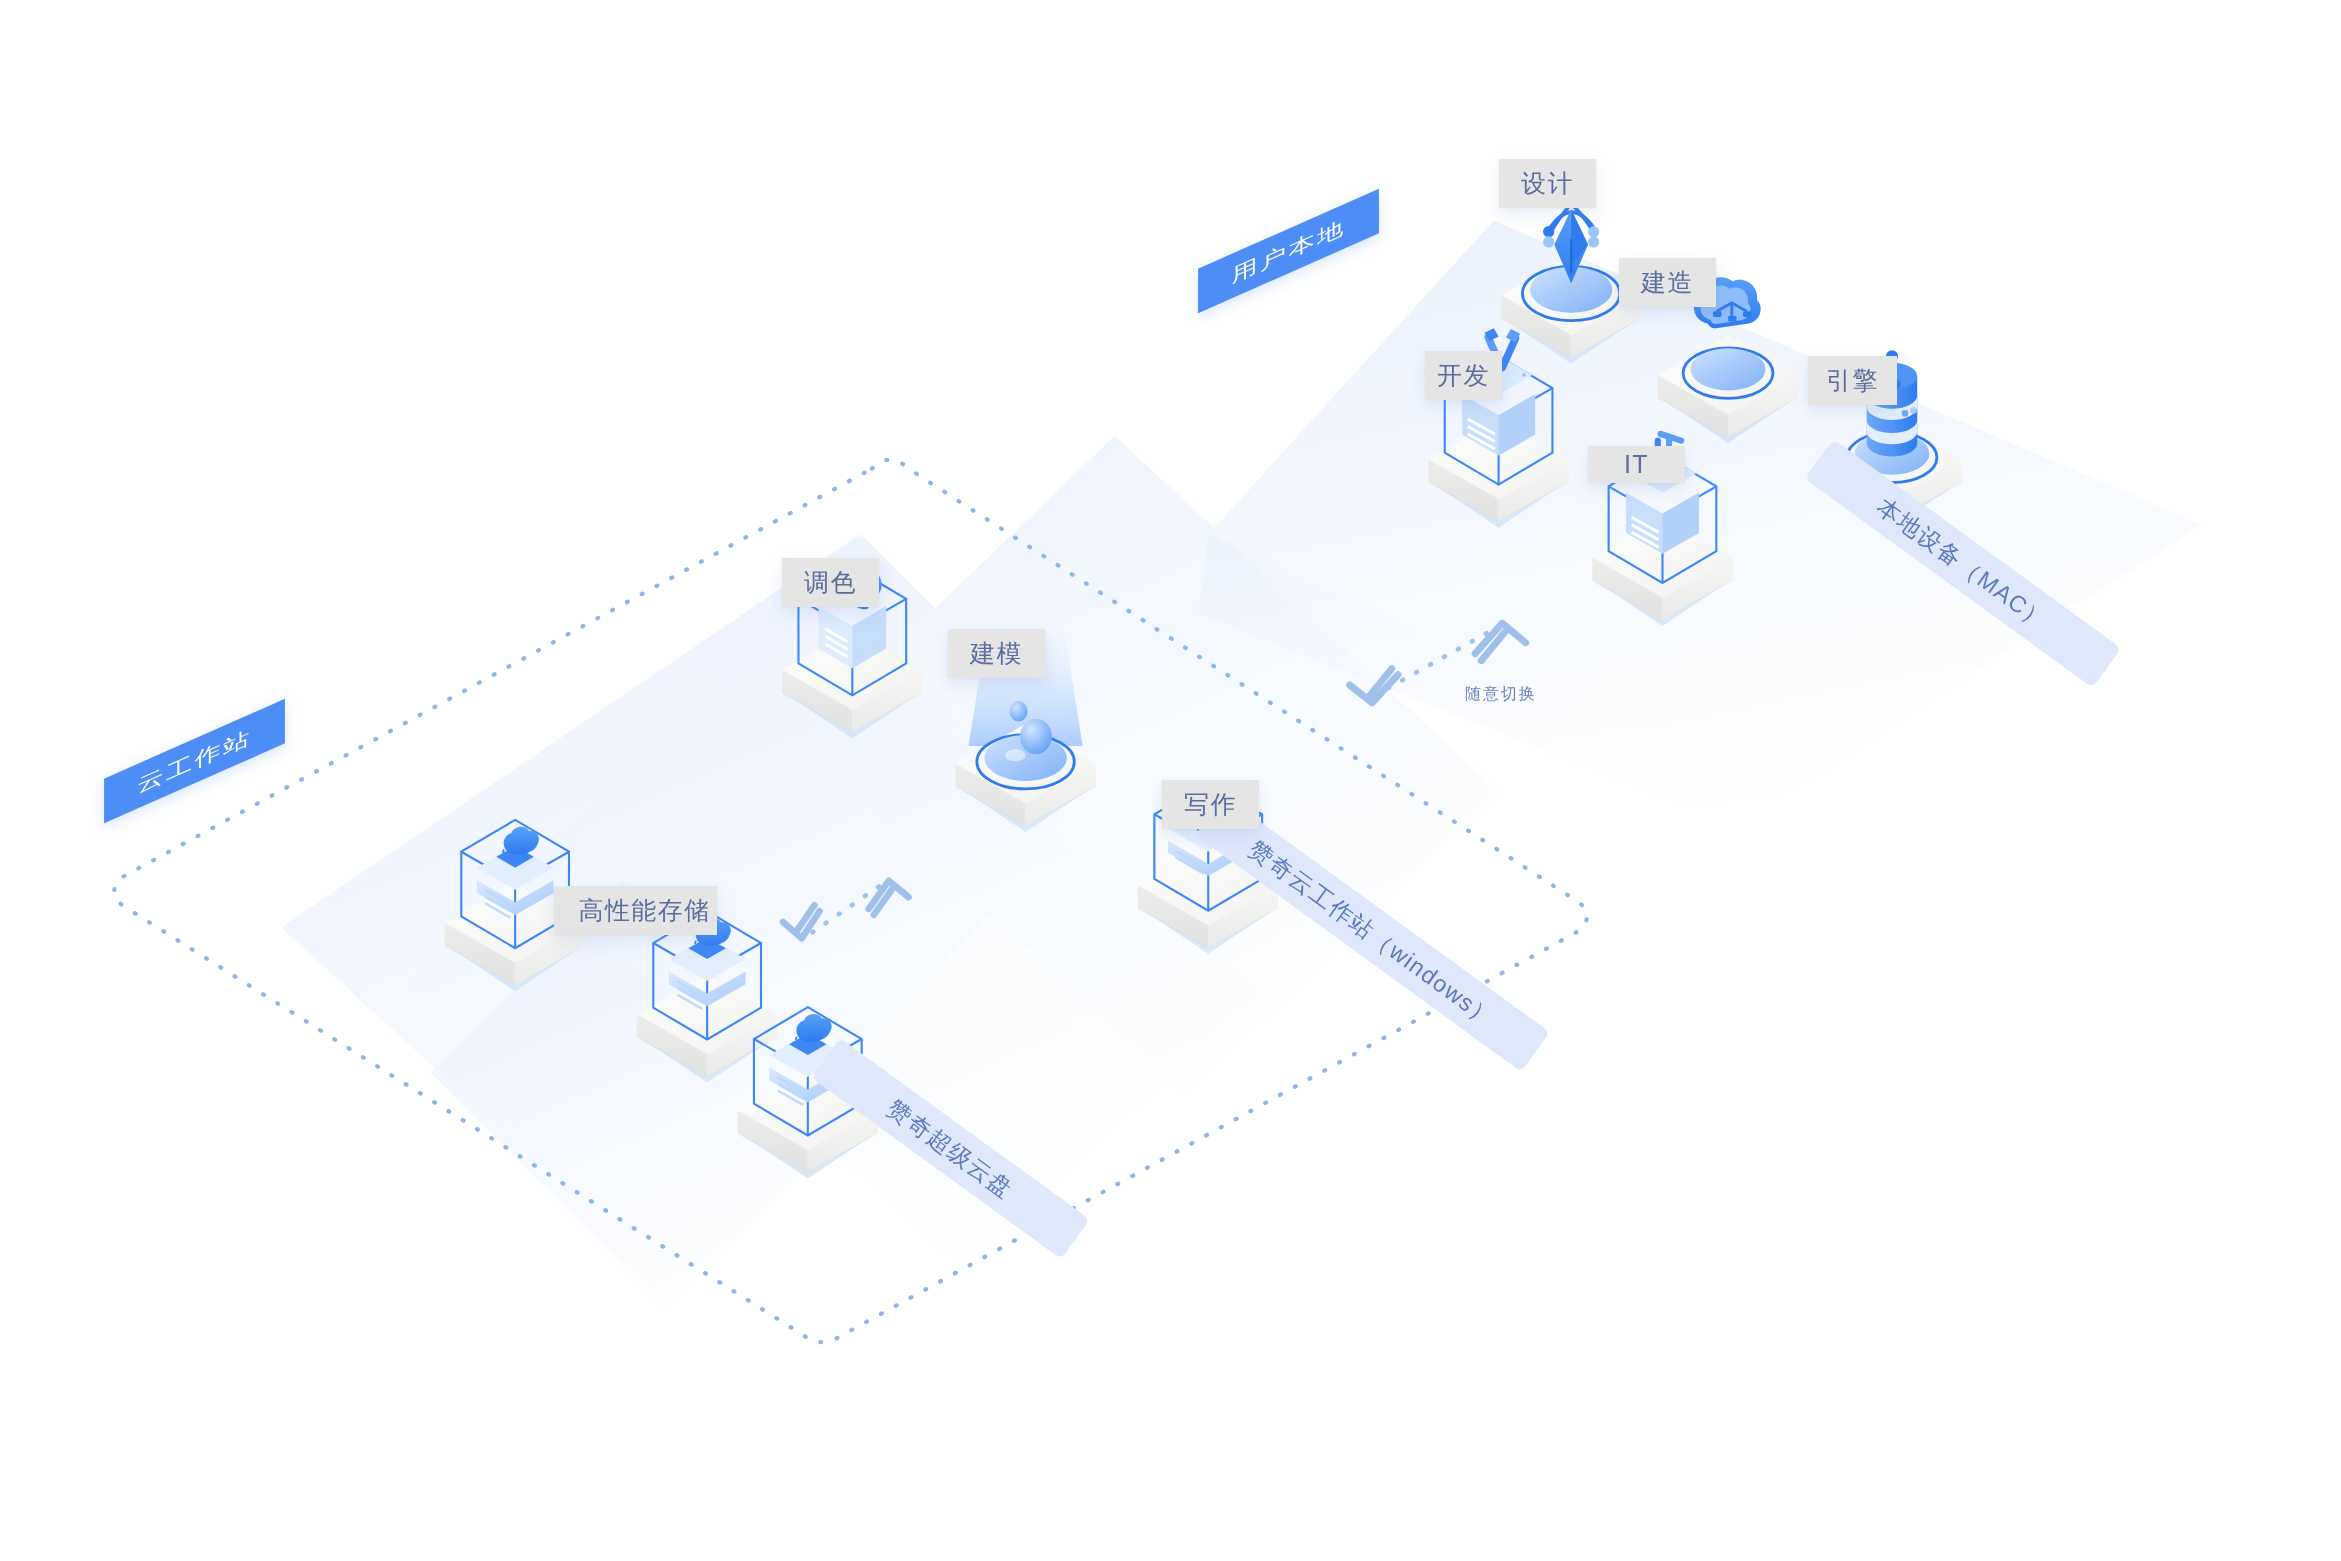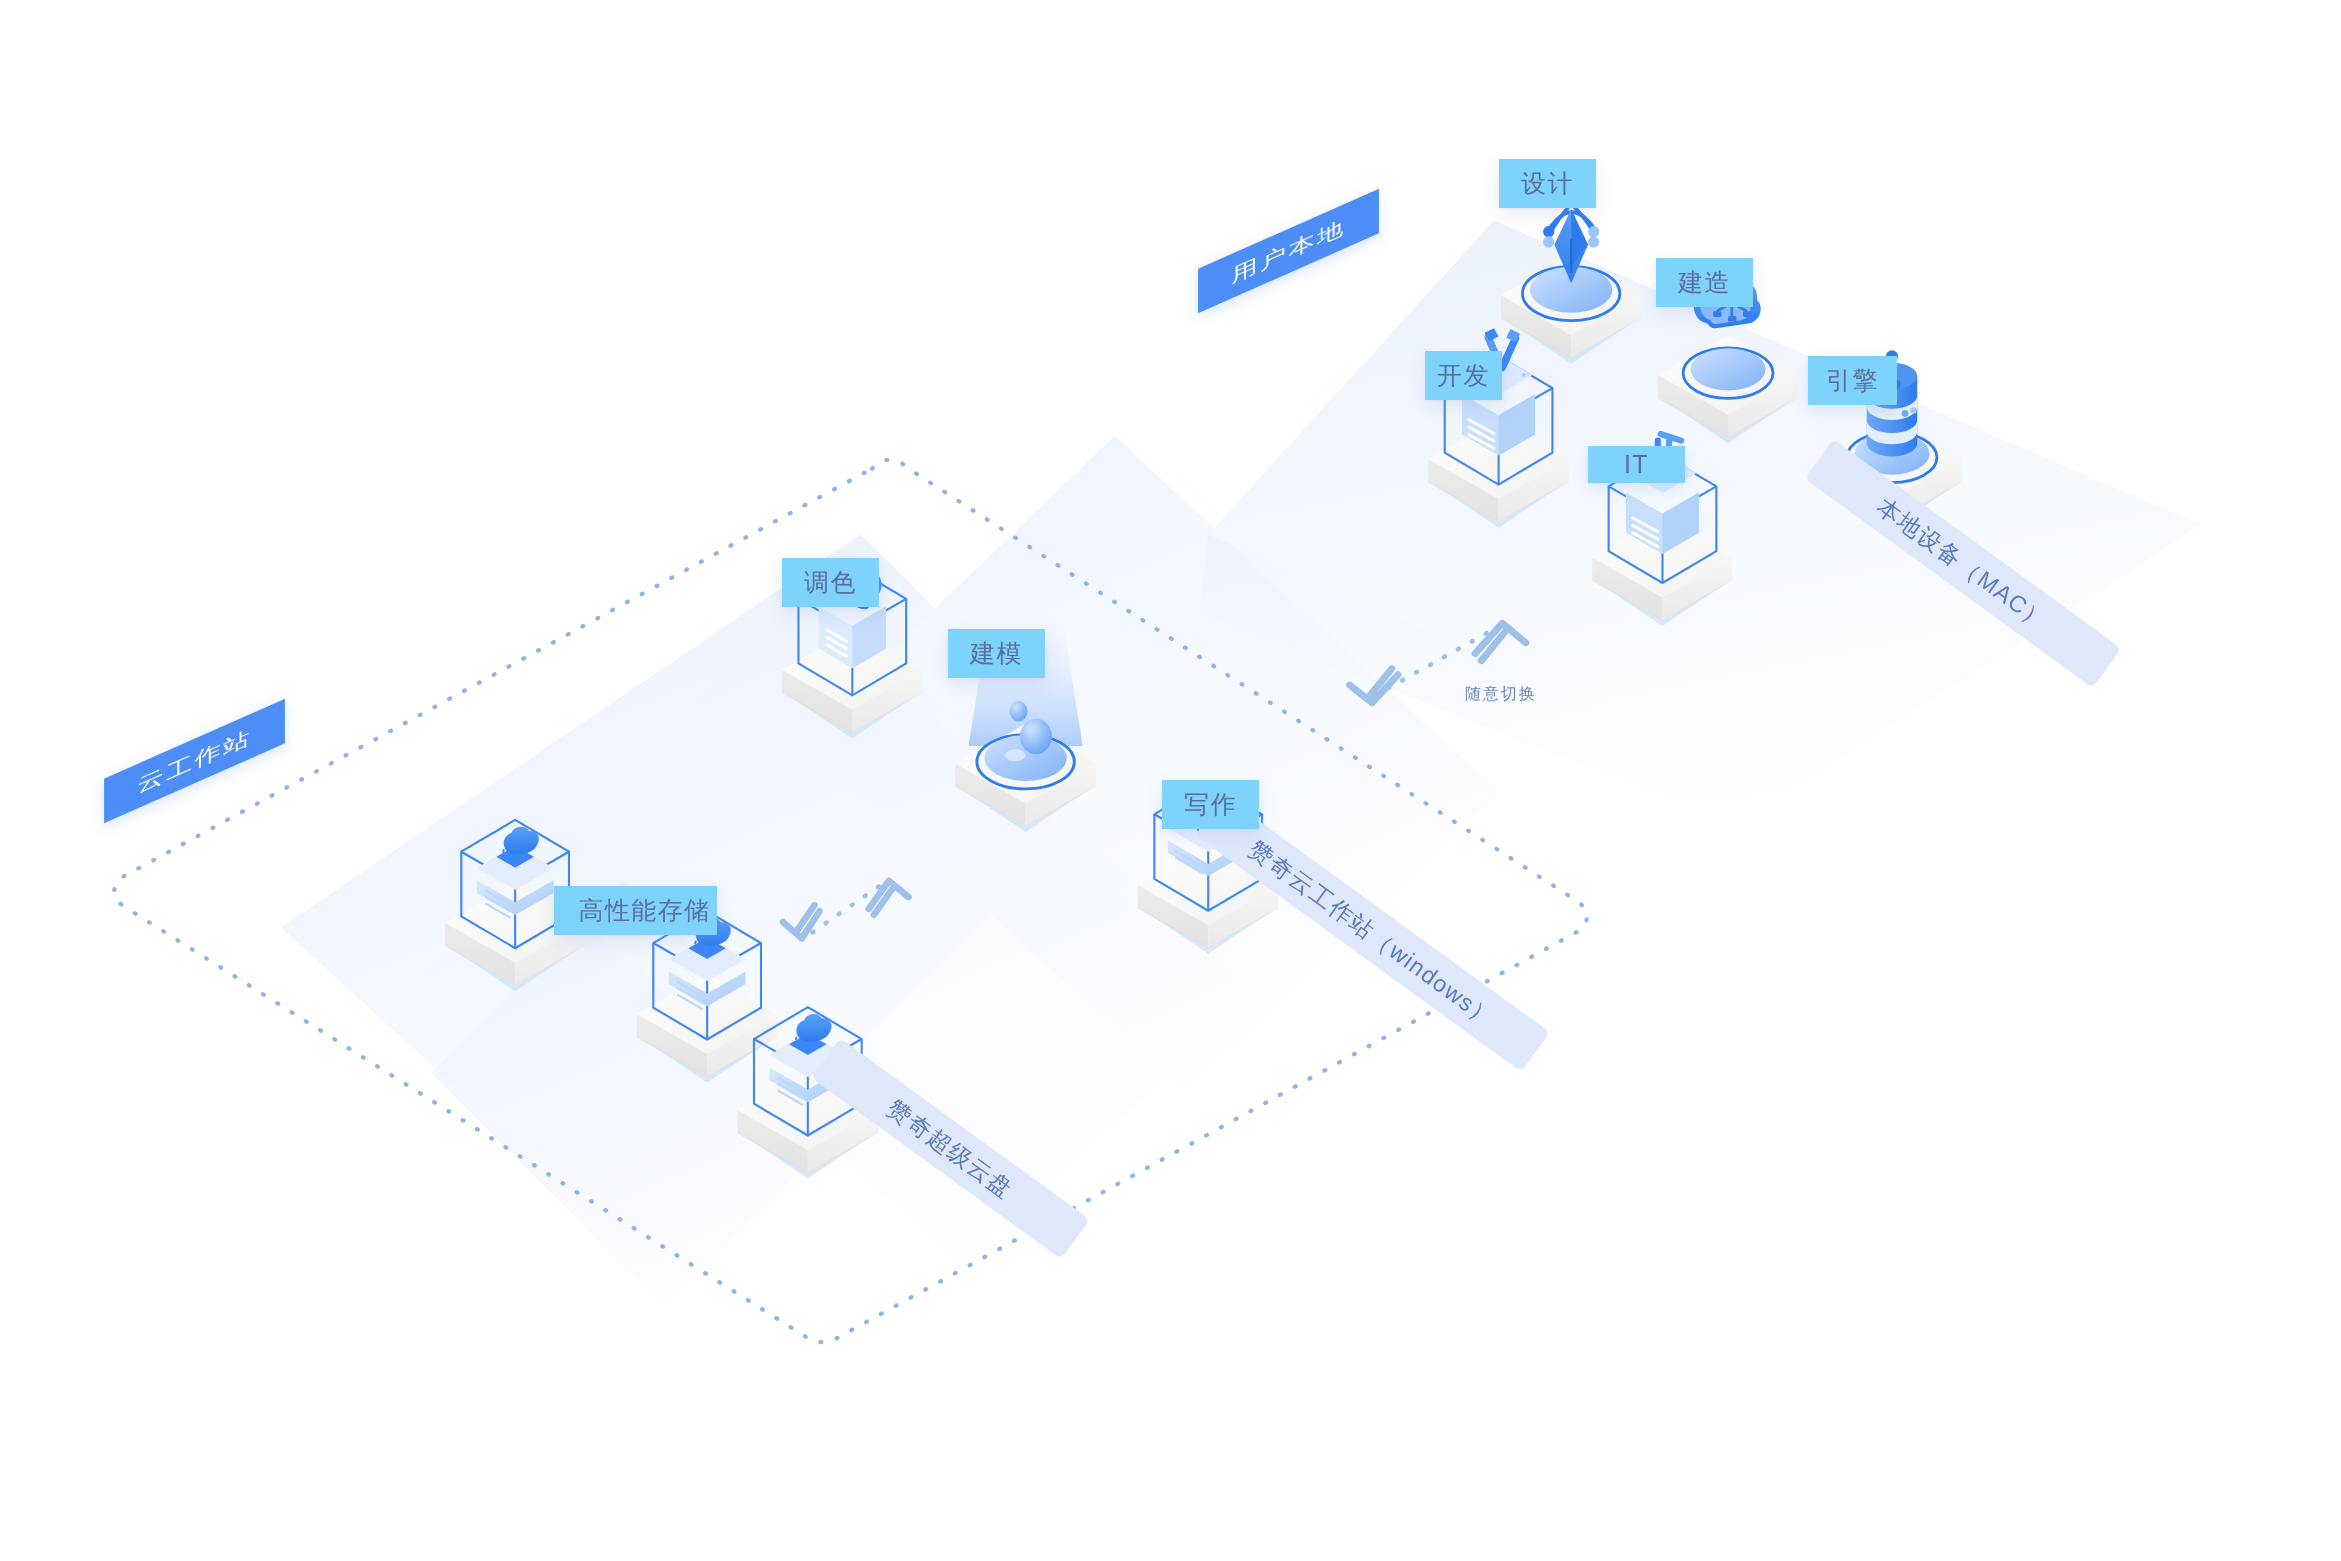--- a/index.html
+++ b/index.html
@@ -12,21 +12,21 @@
     position:relative;
     width:2342px;height:1562px;
     background:#ffffff;
     overflow:hidden;
   }
   #svgroot{position:absolute;left:0;top:0;width:2342px;height:1562px;}
 
   
   .chip{
     position:absolute;
-    background:#7dd3fc;
+    background:#e5e5e5;
     color:#5b6d9e;
     font-size:25px;
     line-height:1;
     letter-spacing:1.4px;
     display:flex;align-items:center;justify-content:center;
     box-shadow:0 6.6px 16px rgba(120,145,200,.16), 0 0.9px 2.8px rgba(120,145,200,.10);
     white-space:nowrap;
     user-select:none;
   }
 
@@ -468,21 +468,21 @@
   <div class="chip" style="left:948px;top:629px;width:97px;height:49px;">
     <span>建模</span>
   </div>
   <div class="chip" style="left:1126px;top:780px;width:97px;height:49px;margin-left:36px;">
     <span>写作</span>
   </div>
 
   <div class="chip" style="left:1499px;top:159px;width:97px;height:49px;">
     <span>设计</span>
   </div>
-  <div class="chip" style="left:1656px;top:258px;width:97px;height:49px;">
+  <div class="chip" style="left:1619px;top:258px;width:97px;height:49px;">
     <span>建造</span>
   </div>
   <div class="chip" style="left:1425px;top:351px;width:77px;height:49px;">
     <span>开发</span>
   </div>
   <div class="chip" style="left:1588px;top:446px;width:97px;height:37px;">
     <span>IT</span>
   </div>
   <div class="chip" style="left:1808px;top:356px;width:89px;height:49px;">
     <span>引擎</span>

